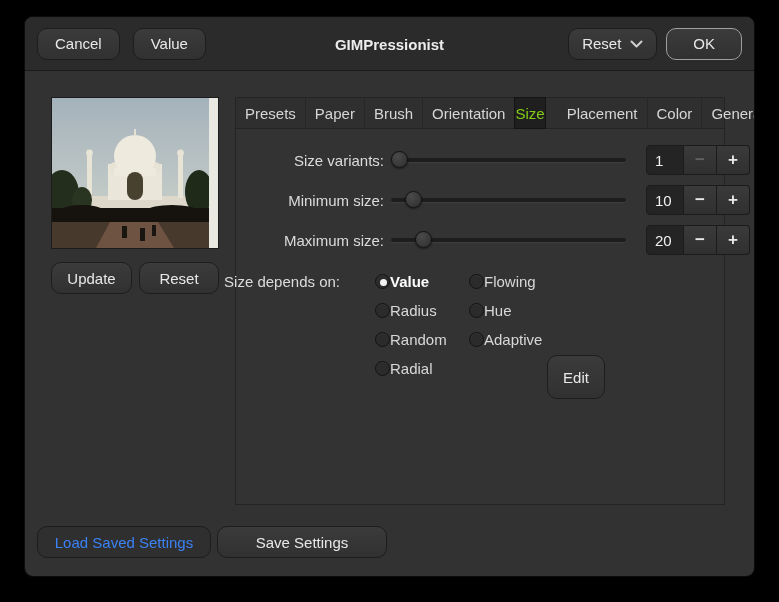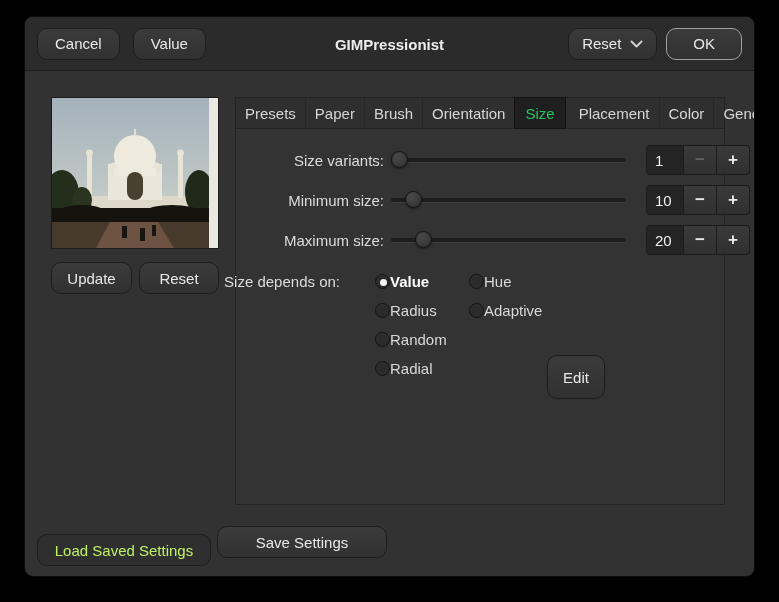--- a/index.html
+++ b/index.html
@@ -30,21 +30,21 @@
   .btn {
     background:linear-gradient(#3b3b3b,#313131);
     border:1px solid #1d1d1d; border-radius:10px;
     color:#e8e8e8; font-family:"Liberation Sans", sans-serif;
     font-size:15px; height:32px; padding:0 17px;
     display:inline-flex; align-items:center; justify-content:center;
     cursor:pointer; white-space:nowrap;
   }
   .btn.ok { border-color:#9e9e9e; padding:0 26px; }
   .btn.reset-dd { gap:9px; padding:0 13px; }
-  .btn.disabled { color:#bef264; background:#2f2f2f;margin-top:8px; }
+  .btn.disabled { color:#3b82f6; background:#2f2f2f; }
   .chev { display:inline-block; }
 
   
   .preview-frame {
     position:absolute; left:26px; top:80px; width:168px; height:152px;
     border:1px solid #1c1c1c; background:#888; overflow:hidden;
   }
   .preview-frame svg { display:block; }
   .btn.update { position:absolute; left:26px; top:245px; width:81px; }
   .btn.preset-reset { position:absolute; left:114px; top:245px; width:80px; }
@@ -55,22 +55,22 @@
     background:#333333; border:1px solid #242424;
   }
   .tabs {
     display:flex; height:31px; background:#2f2f2f; border-bottom:1px solid #232323;
   }
   .tab {
     display:flex; align-items:center; padding:0 9px;
     color:#d6d6d6; font-size:15px; border-right:1px solid #272727; cursor:pointer;
   }
   .tab.active {
-    background:#1f1f1f; color:#22c55e;
-    border:1px solid #141414; margin:-1px 4px -1px -1px; padding:0 10px;
+    background:#1f1f1f; color:#84cc16;
+    border:1px solid #141414; margin:-1px 12px -1px -1px; padding:0 0;
   }
   .panel-content { position:absolute; left:0; top:31px; right:0; bottom:0; }
 
   
   .srow { position:absolute; left:0; width:100%; height:30px;margin-left:44px; }
   .rlabel {
     position:absolute; left:4px; top:0; width:100px; height:30px;
     display:flex; align-items:center; justify-content:flex-end;
     color:#dcdcdc; font-size:15px; white-space:nowrap;
   }
@@ -279,20 +279,24 @@
           </div>
           <div class="radio-row">
             <span class="radio"></span>
             <span class="rtext">Radial</span>
           </div>
         </div>
 
         <div class="radio-col c2">
           <div class="radio-row">
             <span class="radio"></span>
+            <span class="rtext">Flowing</span>
+          </div>
+          <div class="radio-row">
+            <span class="radio"></span>
             <span class="rtext">Hue</span>
           </div>
           <div class="radio-row">
             <span class="radio"></span>
             <span class="rtext">Adaptive</span>
           </div>
         </div>
 
         <button class="btn edit">Edit</button>
       </div>

